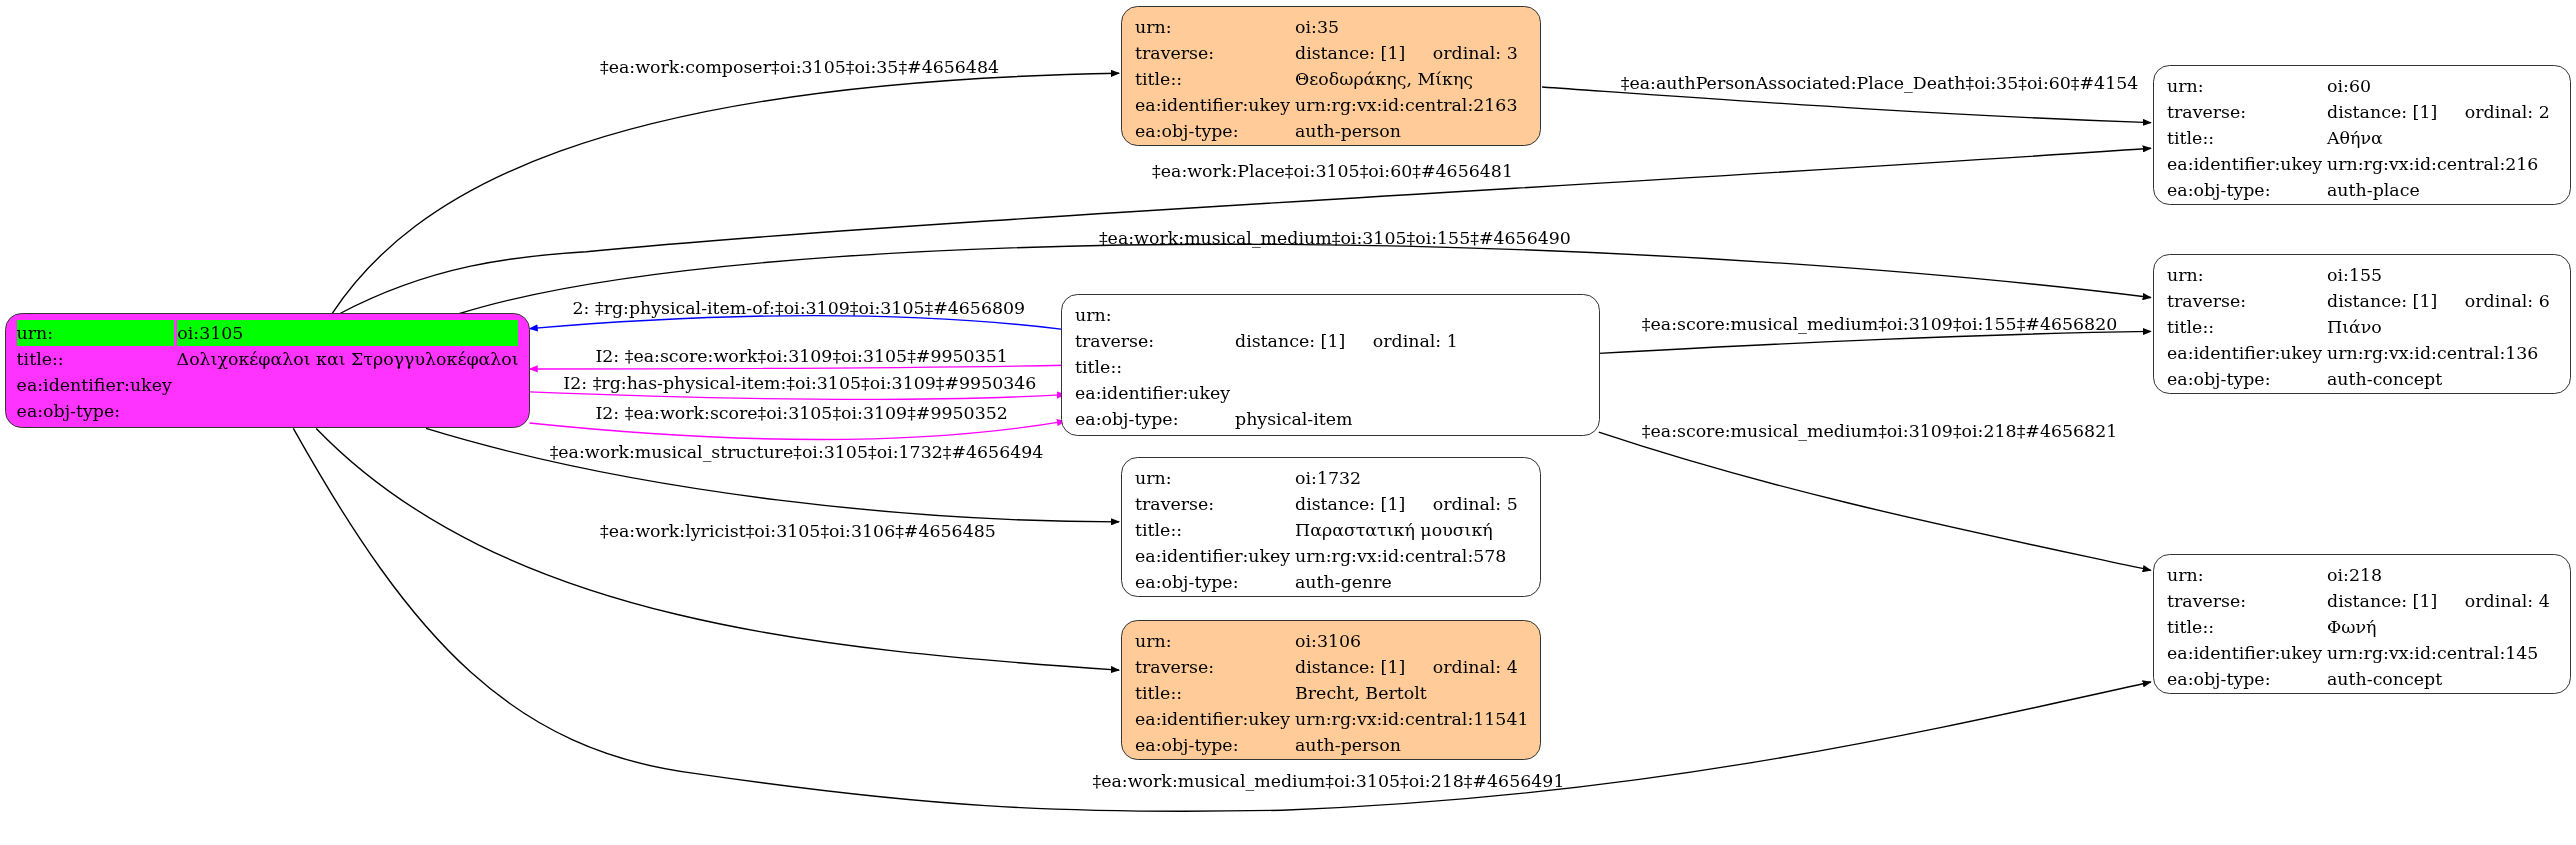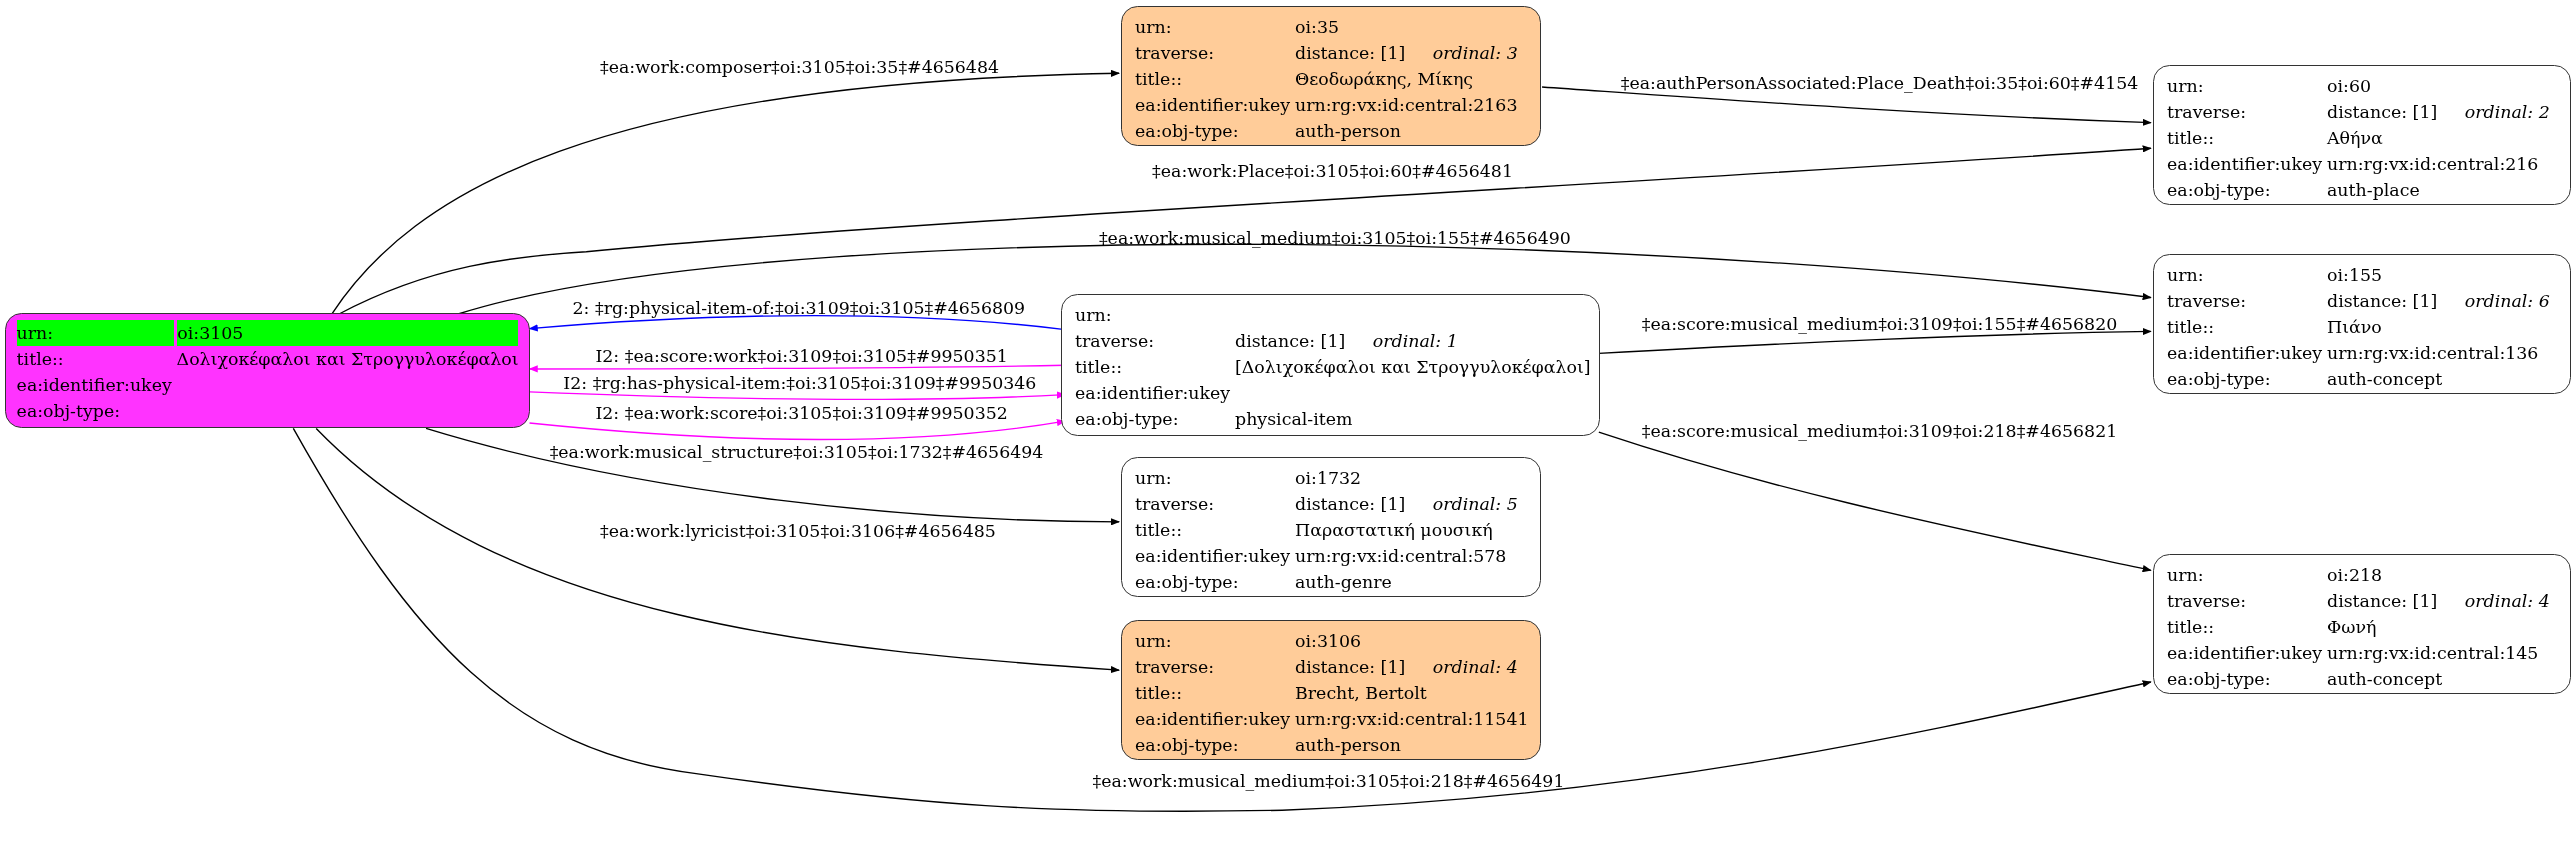--- a/index.html
+++ b/index.html
@@ -10,21 +10,21 @@
   .node { position: absolute; box-sizing: border-box; border: 1.8px solid #333; border-radius: 16.5px;
           background: #fff; padding: 7.3px 13px; font-size: 17.4px; line-height: 26px; }
   .node.person { background: #ffcc99; }
   .node.root { background: #ff33ff; padding: 5.5px 11px; }
   .row { display: flex; white-space: nowrap; }
   .k { width: 160px; flex: 0 0 auto; }
   .v { flex: 1 1 auto; }
   .root .row.urn .k, .root .row.urn .v { background: #00ff00; }
   .root .row.urn .k { margin-right: 3.7px; width: 157px; }
   .root .k { width: 160px; }
-  .ord { display: inline-block; margin-left: 27.5px; font-style: italic; }
+  .ord { display: inline-block; margin-left: 27.5px; }
   .footer { position: absolute; font-size: 17.4px; margin-top: 40px; }
 </style>
 </head>
 <body>
 
 <svg id="edges" width="2576" height="845" viewBox="0 0 2813 923">
   <defs>
     <marker id="ah-black" markerWidth="10" markerHeight="8" refX="9" refY="4" orient="auto" markerUnits="userSpaceOnUse">
       <path d="M0,0 L10,4 L0,8 Z" fill="#000"></path>
     </marker>
@@ -165,21 +165,20 @@
 <div class="node" style="left:1061px; top:294px; width:539px; height:142px;">
   <div class="row">
       <span class="k">urn:</span>
     </div>
   <div class="row">
       <span class="k">traverse:</span>
       <span class="v"><span>distance: [1]</span><span class="ord">ordinal: 1</span></span>
     </div>
   <div class="row">
       <span class="k">title::</span>
-      <span class="v">[Δολιχοκέφαλοι και Στρογγυλοκέφαλοι]</span>
     </div>
   <div class="row">
       <span class="k">ea:identifier:ukey</span>
     </div>
   <div class="row">
       <span class="k">ea:obj-type:</span>
       <span class="v">physical-item</span>
     </div>
 </div>
 

